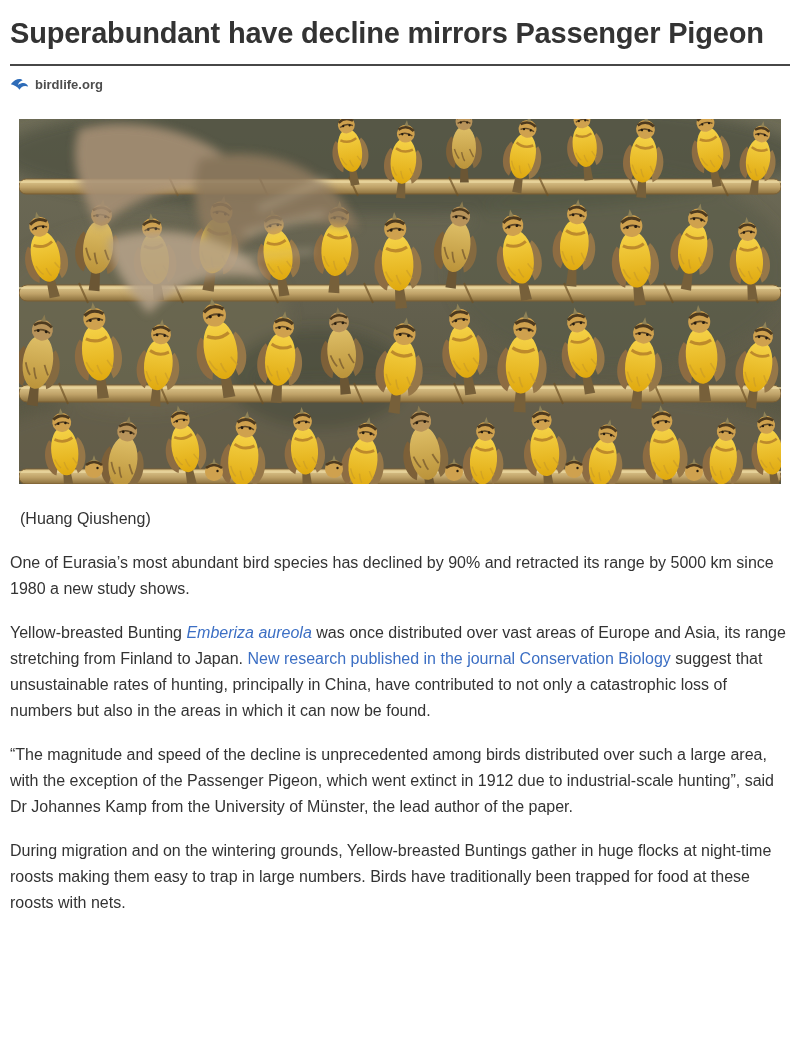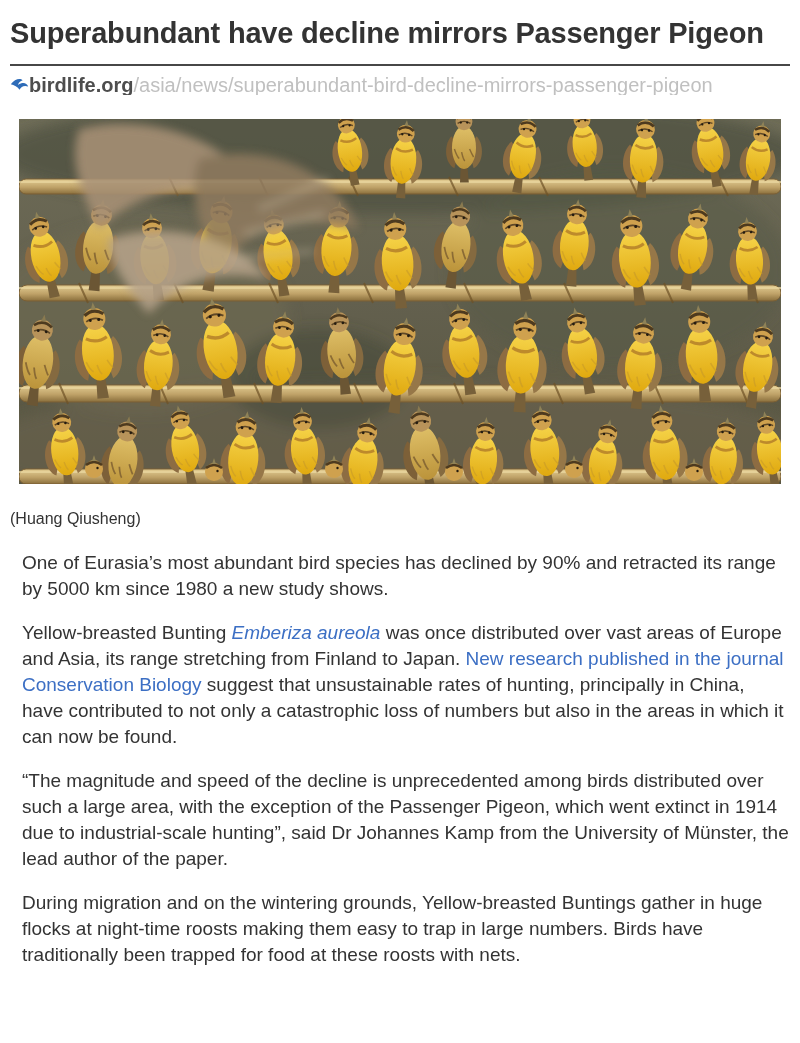--- a/index.html
+++ b/index.html
@@ -27,49 +27,50 @@
     color:var(--title_text);
     margin:15px 0 11px 0;
     letter-spacing:-0.2px;
   }
   .rule{
     border:none;
     border-top:2px solid var(--rule_gray);
     margin:0 0 9px 0;
   }
   .source-line{
-    font-size:20px;
+    font-size:13px;
     line-height:20px;
     color:var(--muted_path);
     display:flex;
     align-items:center;
+    gap:6px;
     white-space:nowrap;
     overflow:hidden;
   }
   .source-line .brand-icon{flex:0 0 auto;display:inline-flex;}
   .source-domain{font-weight:700;color:var(--domain_text);}
   .source-path{color:var(--muted_path);font-weight:400;}
   figure.photo{
     width:762px;
     height:365px;
     margin:24px auto 0 auto;
     padding:0;
     overflow:hidden;
   }
   figure.photo svg{display:block;width:100%;height:100%;}
   .caption{
     font-size:16px;
     line-height:26px;
-    margin:22px 0 0 0;
+    margin:22px 0 0 10px;
     color:var(--body_text);
   }
   p.body-para{
-    font-size:19px;
+    font-size:16px;
     line-height:26px;
-    margin:18px 0 0 12px;
+    margin:18px 0 0 0;
     color:var(--body_text);
   }
   a.inline-link{
     color:var(--link_blue);
     text-decoration:none;
     cursor:pointer;
     text-align:center;
   }
   a.inline-link.species{font-style:italic;}
 </style>
@@ -82,21 +83,20 @@
 
   <hr class="rule">
 
   <div class="source-line">
       <span class="brand-icon">
         <svg width="19" height="16" viewBox="0 0 24 20" aria-hidden="true">
           <path d="M1,9 C6,2 13,1 16,4 C13,5 11,7 10,10 C16,6 21,7 23,12 C18,10 14,12 12,16 C10,12 5,10 1,9 Z" fill="var(--brand_blue)"></path>
         </svg>
       </span>
       <span class="source-domain">birdlife.org</span>
-      <span class="source-path">/asia/news/superabundant-bird-decline-mirrors-passenger-pigeon</span>
     </div>
 
   <figure class="photo">
     <svg viewBox="0 0 762 365" preserveAspectRatio="none" role="img" aria-label="Dense flock of Yellow-breasted Buntings with bright yellow breasts perched on horizontal bamboo poles, some birds blurred in flight">
       <defs>
         <linearGradient id="bgGrad" x1="0" y1="0" x2="0" y2="1">
           <stop offset="0" stop-color="#6f6d58"></stop>
           <stop offset="0.5" stop-color="#63604e"></stop>
           <stop offset="1" stop-color="#56543f"></stop>
         </linearGradient>
@@ -263,19 +263,19 @@
       </g>
     </svg>
   </figure>
 
   <p class="caption">(Huang Qiusheng)</p>
 
   <p class="body-para">One of Eurasia’s most abundant bird species has declined by 90% and retracted its range by 5000 km since 1980 a new study shows.</p>
 
   <p class="body-para"><span>Yellow-breasted Bunting </span><a class="inline-link species">Emberiza aureola</a><span> was once distributed over vast areas of Europe and Asia, its range stretching from Finland to Japan. </span><a class="inline-link">New research published in the journal Conservation Biology</a><span> suggest that unsustainable rates of hunting, principally in China, have contributed to not only a catastrophic loss of numbers but also in the areas in which it can now be found.</span></p>
 
-  <p class="body-para">“The magnitude and speed of the decline is unprecedented among birds distributed over such a large area, with the exception of the Passenger Pigeon, which went extinct in 1914 due to industrial-scale hunting”, said Dr Johannes Kamp from the University of Münster, the lead author of the paper.</p>
+  <p class="body-para">“The magnitude and speed of the decline is unprecedented among birds distributed over such a large area, with the exception of the Passenger Pigeon, which went extinct in 1912 due to industrial-scale hunting”, said Dr Johannes Kamp from the University of Münster, the lead author of the paper.</p>
 
 
 
   <p class="body-para">During migration and on the wintering grounds, Yellow-breasted Buntings gather in huge flocks at night-time roosts making them easy to trap in large numbers. Birds have traditionally been trapped for food at these roosts with nets.</p>
 
 </div>
 
 </body></html>

